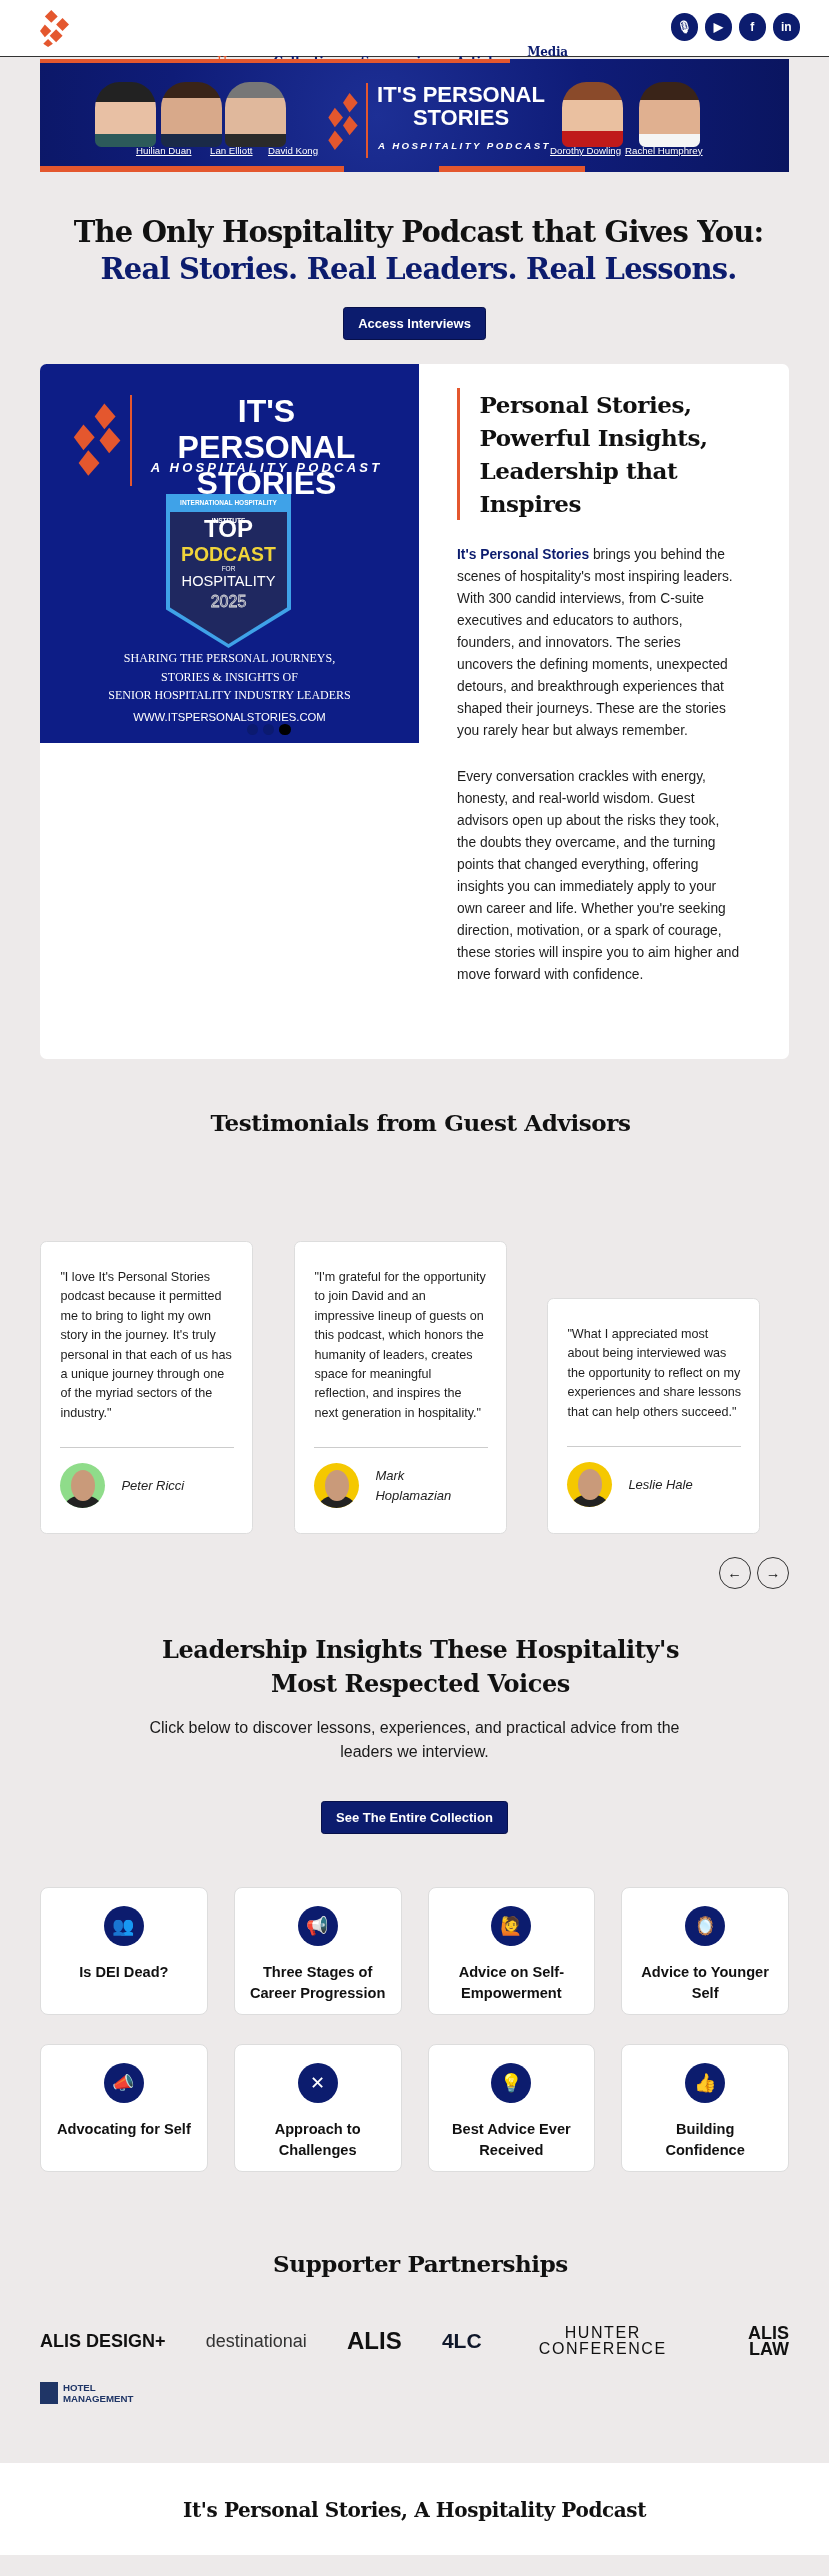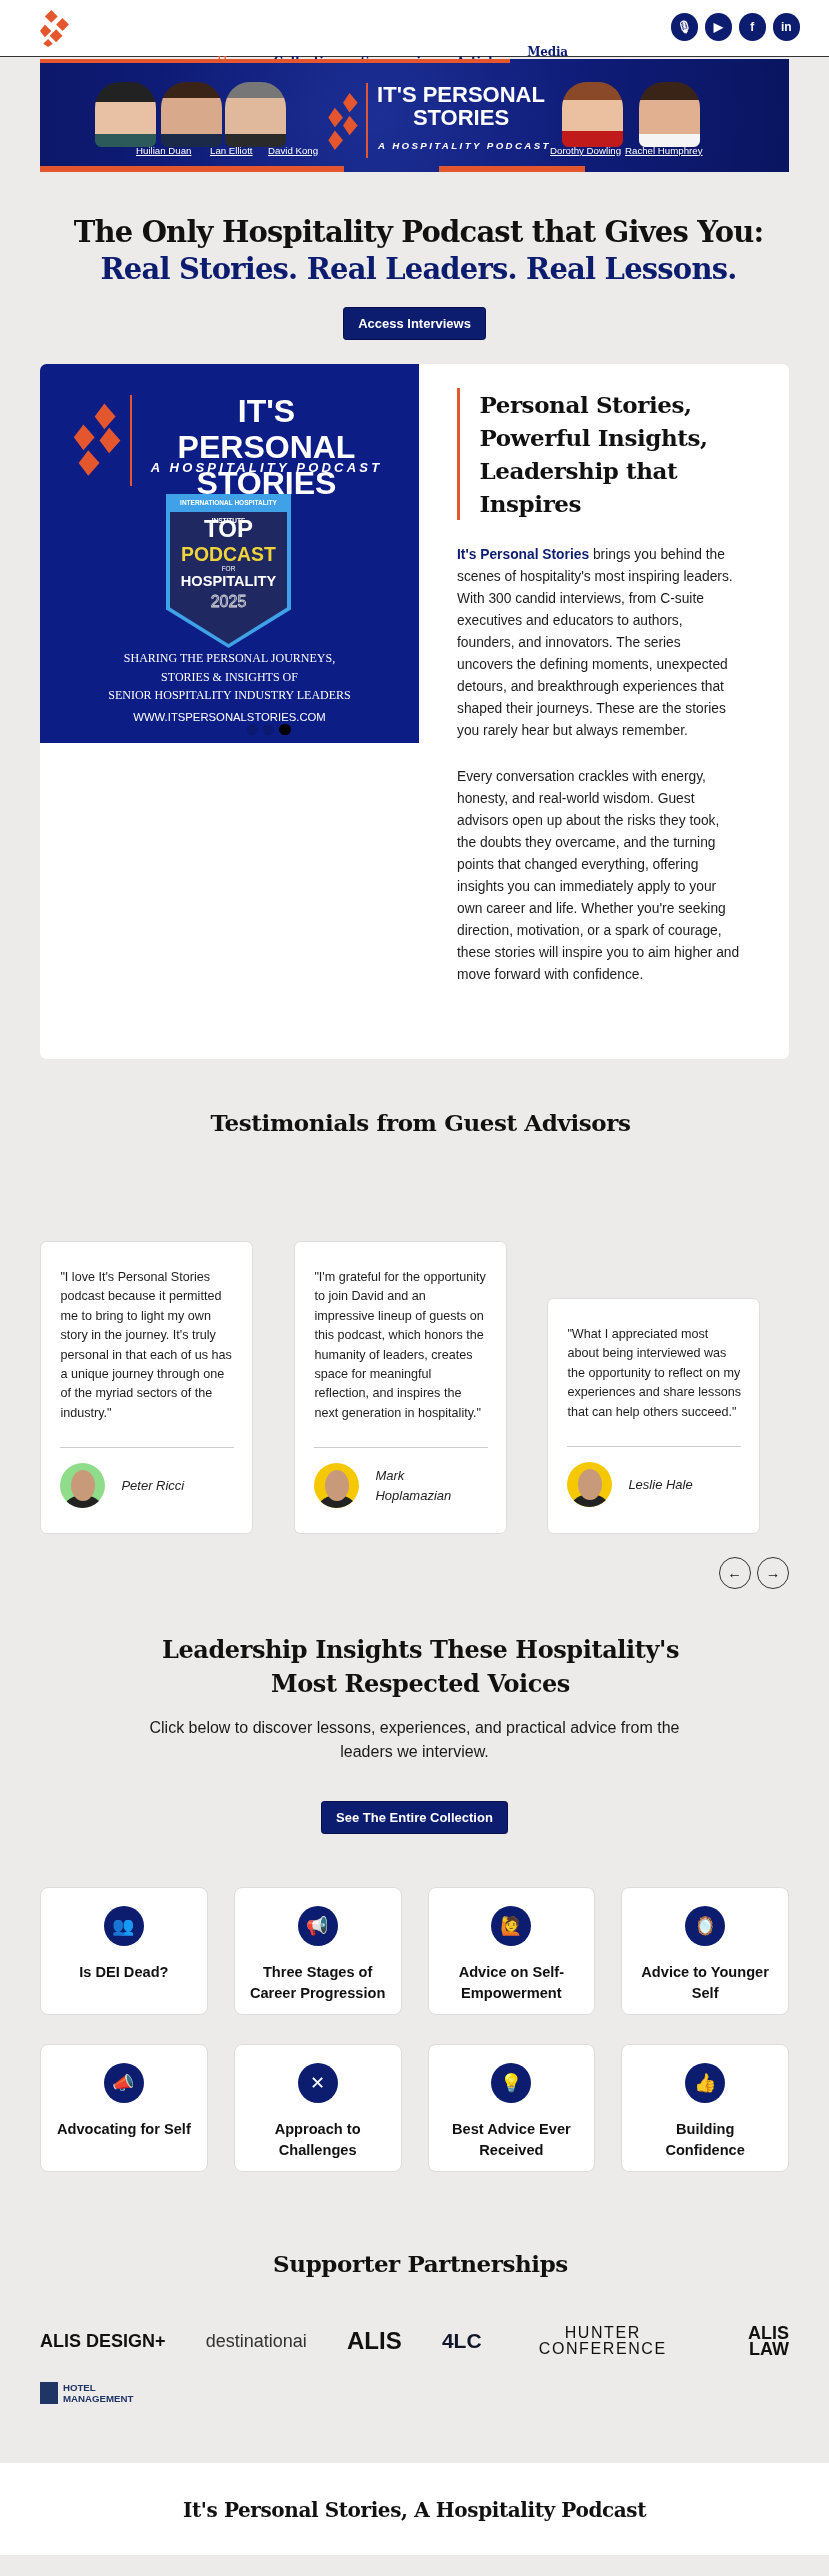--- a/index.html
+++ b/index.html
@@ -40,21 +40,21 @@
   .poster .psub { position: absolute; left: 105px; top: 96px; width: 243px; text-align: center; font-weight: bold; font-style: italic; font-size: 13px; letter-spacing: 3.2px; }
   .poster .pvline { position: absolute; left: 90px; top: 31px; width: 2.4px; height: 91px; background: #e4572e; }
   .poster .plogo { position: absolute; left: 29px; top: 39px; width: 53px; height: 75px; }
   .badge { position: absolute; left: 126px; top: 130px; width: 125px; height: 154px; }
   .badge .bk { position: absolute; inset: 0; background: #3fa2e8; clip-path: polygon(0 0,100% 0,100% 75%,50% 100%,0 75%); }
   .badge .in { position: absolute; left: 4px; top: 4px; right: 4px; bottom: 4px; background: #1f2860; clip-path: polygon(0 0,100% 0,100% 75%,50% 100%,0 75%); }
   .badge .inst { position: absolute; top: 0; left: 0; right: 0; height: 18px; background: #3fa2e8; font-size: 6.5px; font-weight: bold; text-align: center; line-height: 18px; }
   .badge .top { position: absolute; top: 21px; width: 100%; text-align: center; font-weight: bold; font-size: 24px; }
   .badge .pod { position: absolute; top: 49px; width: 100%; text-align: center; font-weight: bold; font-size: 19.4px; color: #f0d43a; }
   .badge .for { position: absolute; top: 71px; width: 100%; text-align: center; font-size: 6.5px; }
-  .badge .hosp { position: absolute; top: 79px; width: 100%; text-align: center; font-weight: bold; font-size: 14.6px; }
+  .badge .hosp { position: absolute; top: 79px; width: 100%; text-align: center; font-weight: normal; font-size: 14.6px; }
   .badge .yr { position: absolute; top: 99px; width: 100%; text-align: center; font-weight: normal; font-size: 16px; color: #1f2860; -webkit-text-stroke: 0.8px #ddd; }
   .poster .tag { position: absolute; top: 285px; width: 100%; text-align: center; font-size: 12px; line-height: 18.6px; font-family: Liberation Serif, serif; }
   .poster .url { position: absolute; top: 347px; width: 100%; text-align: center; font-size: 11.3px; }
   .dots { position: absolute; left: 207px; top: 360px; display: flex; gap: 4.9px; }
   .dots span { width: 11.3px; height: 11.3px; border-radius: 50%; background: #0b1a70; }
   .dots span.on { background: #000; }
 
   .introtext { padding: 24px 49px 0 38px; }
   .introtext .htitle { border-left: 3.2px solid #e4572e; padding-left: 19.4px; font-family: "DejaVu Serif", serif; font-weight: bold; font-size: 23px; line-height: 33px; color: #111; letter-spacing: -0.4px; }
   .introtext p { font-size: 13.8px; line-height: 22px; margin-top: 24px; color: #1d1d1d; }

